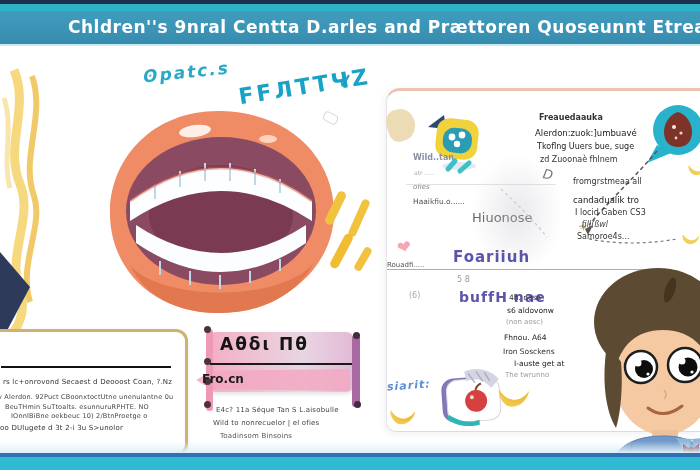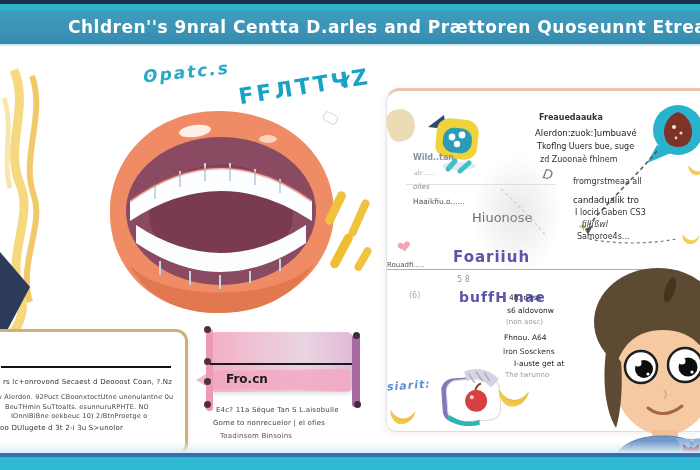--- a/index.html
+++ b/index.html
@@ -80,24 +80,25 @@
     <div class="abs" style="left:2px;top:44px;width:154px;height:22px;background:#f2a6c0;opacity:.8;border-radius:3px;
          clip-path:polygon(0 50%,10% 8%,100% 0,100% 100%,10% 92%);"></div>
     <div class="abs" style="left:12px;top:4px;width:7px;height:82px;background:#ef9ab4;border-radius:3px;"></div>
     <span class="abs" style="left:10px;top:1px;width:7px;height:7px;background:#4a3340;border-radius:50%;"></span>
     <span class="abs" style="left:10px;top:33px;width:7px;height:7px;background:#4a3340;border-radius:50%;"></span>
     <span class="abs" style="left:10px;top:53px;width:7px;height:7px;background:#4a3340;border-radius:50%;"></span>
     <span class="abs" style="left:10px;top:76px;width:7px;height:7px;background:#4a3340;border-radius:50%;"></span>
     <div class="abs" style="left:158px;top:10px;width:8px;height:72px;background:#a868a2;border-radius:3px;"></div>
     <span class="abs" style="left:159px;top:7px;width:7px;height:7px;background:#422a40;border-radius:50%;"></span>
     <span class="abs" style="left:160px;top:76px;width:7px;height:7px;background:#422a40;border-radius:50%;"></span>
+    <div class="abs nowrap" style="left:26px;top:9px;font-size:17px;font-weight:bold;color:#151515;letter-spacing:2px;">Aθδι Πθ</div>
     <div class="abs" style="left:16px;top:38px;width:142px;height:2px;background:#1a1a1a;"></div>
-    <div class="abs nowrap" style="left:32px;top:47px;font-size:12px;font-weight:bold;color:#1a1a1a;">Fro.cn</div>
+    <div class="abs nowrap" style="left:8px;top:47px;font-size:12px;font-weight:bold;color:#1a1a1a;">Fro.cn</div>
     <div class="abs tiny nowrap" style="left:22px;top:81px;font-size:7px;">E4c? 11a Séque Tan S L.aisobulle</div>
-    <div class="abs tiny nowrap" style="left:19px;top:94px;font-size:7px;">Gome to nonrecuelor | el ofies</div>
+    <div class="abs tiny nowrap" style="left:19px;top:94px;font-size:7px;">Wild to nonrecuelor | el ofies</div>
     <div class="abs tiny nowrap" style="left:26px;top:107px;font-size:7px;color:#555;">Toadinsom Binsoins</div>
   </div>
 
   <div class="abs" style="left:386px;top:88px;width:314px;height:340px;background:#fff;
        border-top:3px solid #ecc3b0;border-left:1px solid #e4e4ea;border-bottom:1px solid #dcdcdc;
        border-radius:14px 0 0 10px;box-shadow:-2px 2px 8px rgba(0,0,0,.06);">
 
     <div class="abs" style="left:0px;top:18px;width:28px;height:32px;background:#ecdcb6;border-radius:45% 55% 60% 40%;transform:rotate(-15deg);"></div>
 
     <svg class="abs" style="left:39px;top:20px;" width="56" height="64" viewBox="0 0 56 64">

